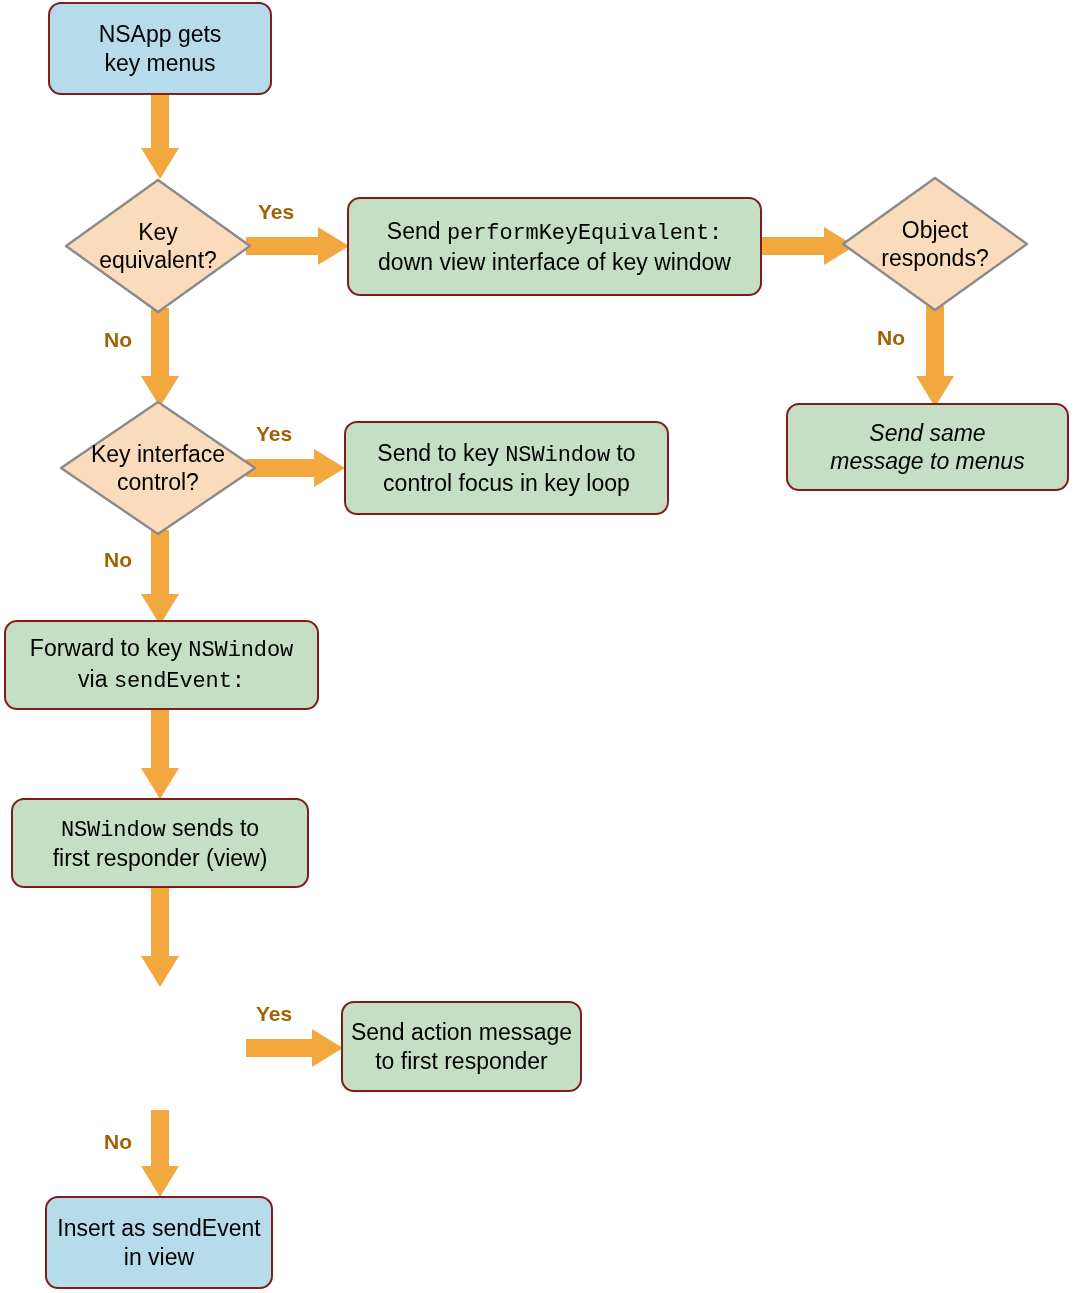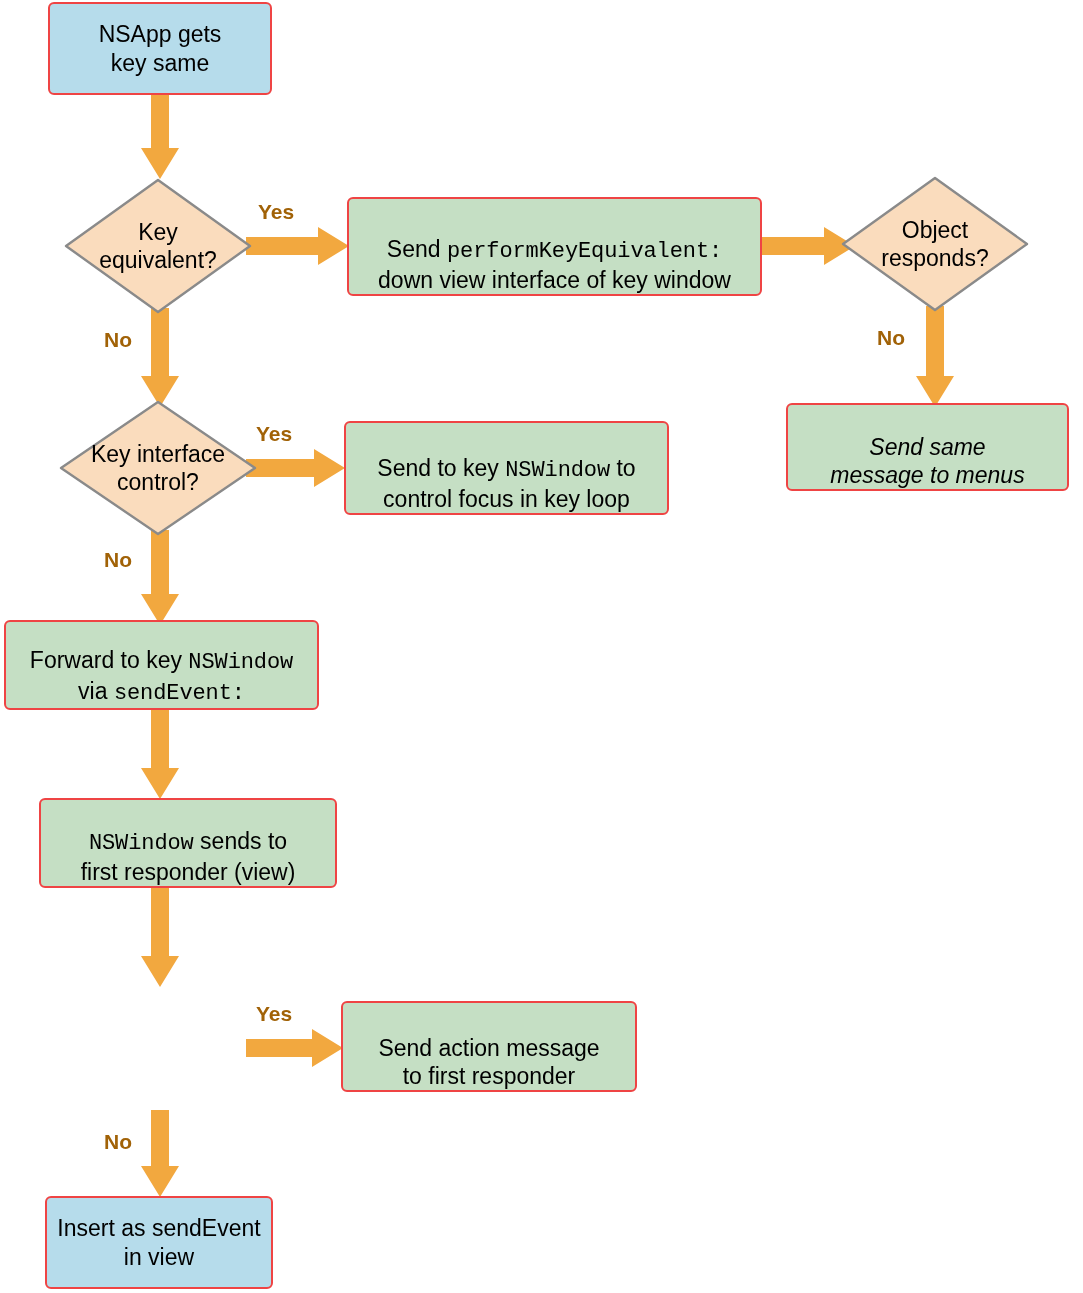--- a/index.html
+++ b/index.html
@@ -25,26 +25,26 @@
     box-sizing: border-box;
     display: flex;
     align-items: center;
     justify-content: center;
     text-align: center;
     color: #000000;
     line-height: 1.22;
   }
 
   .box {
-    border: 2px solid #ef4444;
-    border-radius: 6px;
+    border: 2px solid #7f1d1d;
+    border-radius: 13px;
     font-size: 23px;
   }
   .box.blue  { background: #b6dceb; }
-  .box.green { background: #c5dfc4; align-items: flex-end; }
+  .box.green { background: #c5dfc4; }
 
   .diamond {
     background: transparent;
     border: none;
     font-size: 23px;
   }
   .diamond .dia-shape {
     position: absolute;
     left: 0; top: 0;
     width: 100%;
@@ -161,21 +161,21 @@
 
   <div class="edge-label" style="left:104px; top:548px;">No</div>
 
   <div class="edge-label" style="left:256px; top:1002px;">Yes</div>
 
   <div class="edge-label" style="left:104px; top:1130px;">No</div>
 
   <div class="node box blue" style="left:48px; top:2px; width:224px; height:93px;">
     <div>
       <div>NSApp gets</div>
-      <div>key same</div>
+      <div>key menus</div>
     </div>
   </div>
 
   <div class="node diamond" style="left:64px; top:178px; width:188px; height:136px;">
     <svg class="dia-shape" viewBox="0 0 188 136" preserveAspectRatio="none">
       <polygon points="94,2 186,68 94,134 2,68" fill="#fadcbd" stroke="#8a8a8a" stroke-width="2.4" stroke-linejoin="round"></polygon>
     </svg>
     <div class="dia-label">
       <div>Key</div>
       <div>equivalent?</div>
@@ -231,31 +231,31 @@
     <div>
       <div>
         <span>Forward to key </span><span class="mono">NSWindow</span>
       </div>
       <div>
         <span>via </span><span class="mono">sendEvent:</span>
       </div>
     </div>
   </div>
 
-  <div class="node box green" style="left:11px; top:798px; width:298px; height:90px;margin-left:28px;">
+  <div class="node box green" style="left:11px; top:798px; width:298px; height:90px;">
     <div>
       <div>
         <span class="mono">NSWindow</span><span> sends to</span>
       </div>
       <div>first responder (view)</div>
     </div>
   </div>
 
 
-  <div class="node box green" style="left:341px; top:1001px; width:296px; height:91px;">
+  <div class="node box green" style="left:341px; top:1001px; width:241px; height:91px;">
     <div>
       <div>Send action message</div>
       <div>to first responder</div>
     </div>
   </div>
 
   <div class="node box blue" style="left:45px; top:1196px; width:228px; height:93px;">
     <div>
       <div>Insert as sendEvent</div>
       <div>in view</div>

